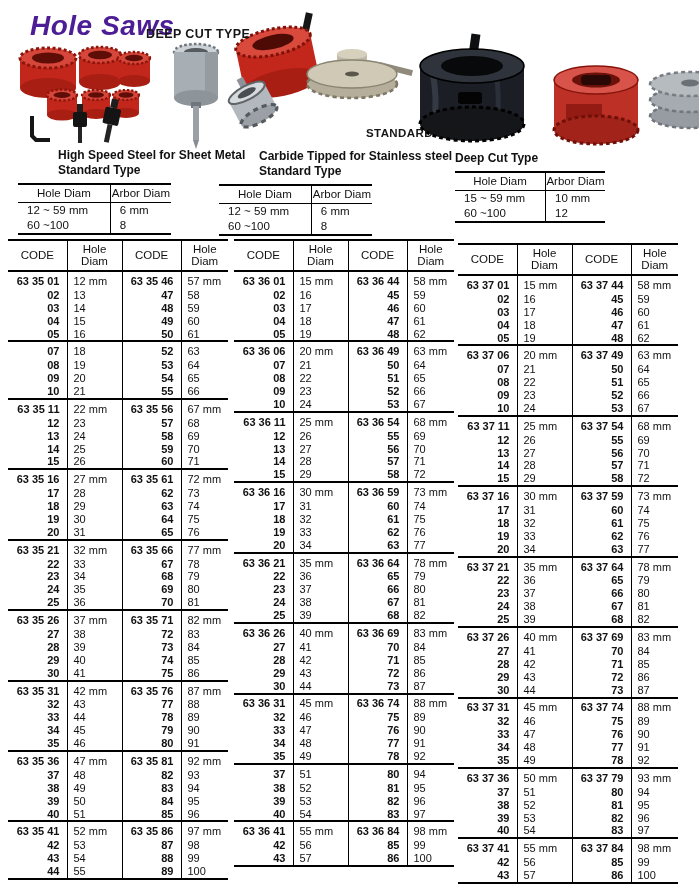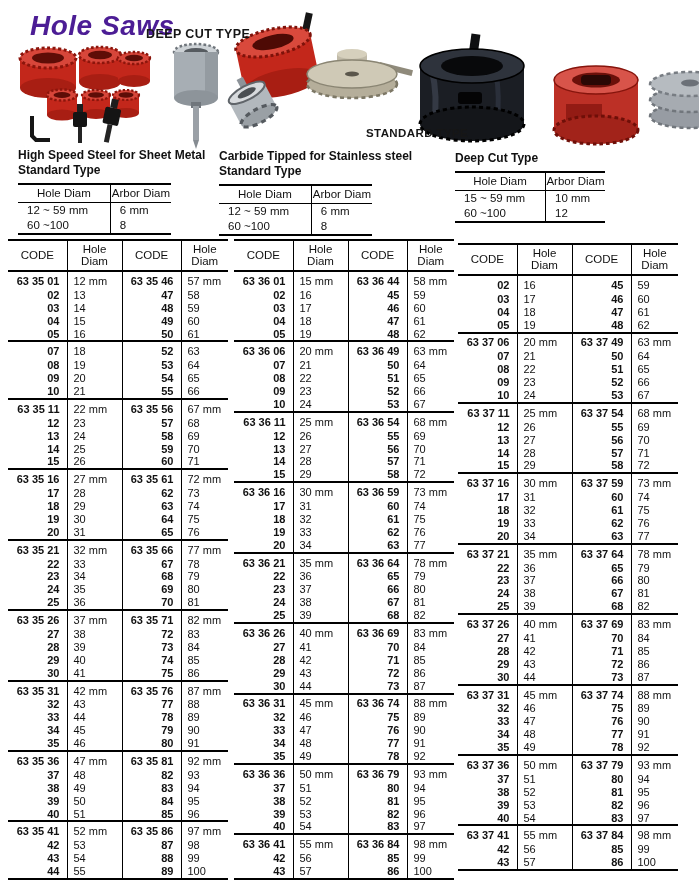--- a/index.html
+++ b/index.html
@@ -12,21 +12,21 @@
   .lbl{position:absolute;font-weight:bold;color:#161616;white-space:nowrap;}
   .lbl-deep{left:146px;top:27px;font-size:12.5px;letter-spacing:.4px;}
   .lbl-std{left:366px;top:127px;font-size:11.5px;letter-spacing:.4px;}
   .hero-svg{position:absolute;left:0;top:0;}
   
   .sections{position:absolute;left:0;top:146px;width:699px;height:92px;}
   .section{position:absolute;}
   .sec1{left:18px;top:2px;}
   .sec2{left:219px;top:3px;}
   .sec3{left:428px;top:5px;}
-  .sec-t{font-size:12px;font-weight:bold;line-height:15px;white-space:nowrap;}
+  .sec-t{font-size:12px;font-weight:bold;line-height:15px;white-space:nowrap;margin-left:40px;}
   .sec3 .sec-t2{margin-left:27px;}
   .spec{border-collapse:collapse;margin-top:5px;font-size:11.5px;table-layout:fixed;
         border-top:2px solid #000;border-bottom:2px solid #000;}
   .sec1 .spec,.sec2 .spec{width:153px;}
   .sec3 .spec{width:150px;margin-left:27px;}
   .spec th{font-weight:normal;border-bottom:1.5px solid #000;padding:2px 0 3px;text-align:center;}
   .spec td{padding:1px 0 1px 9px;vertical-align:top;line-height:13px;margin-top:44px;}
   .spec th:first-child,.spec td:first-child{border-right:1.2px solid #000;width:60%;}
   
   .main{position:absolute;left:0;top:239px;width:584px;height:648px;}
@@ -780,26 +780,20 @@
             </tr>
             <tr>
               <td class="code">35</td>
               <td class="diam">49</td>
               <td class="code">78</td>
               <td class="diam">92</td>
             </tr>
           </tbody>
           <tbody>
             <tr>
-              <td class="code">63 36 36</td>
-              <td class="diam">50 mm</td>
-              <td class="code">63 36 79</td>
-              <td class="diam">93 mm</td>
-            </tr>
-            <tr>
               <td class="code">37</td>
               <td class="diam">51</td>
               <td class="code">80</td>
               <td class="diam">94</td>
             </tr>
             <tr>
               <td class="code">38</td>
               <td class="diam">52</td>
               <td class="code">81</td>
               <td class="diam">95</td>
@@ -852,20 +846,26 @@
               <th>CODE</th>
               <th>Hole
 Diam</th>
               <th>CODE</th>
               <th>Hole
 Diam</th>
             </tr>
           </thead>
           <tbody>
             <tr>
+              <td class="code">63 37 01</td>
+              <td class="diam">15 mm</td>
+              <td class="code">63 37 44</td>
+              <td class="diam">58 mm</td>
+            </tr>
+            <tr>
               <td class="code">02</td>
               <td class="diam">16</td>
               <td class="code">45</td>
               <td class="diam">59</td>
             </tr>
             <tr>
               <td class="code">03</td>
               <td class="diam">17</td>
               <td class="code">46</td>
               <td class="diam">60</td>

